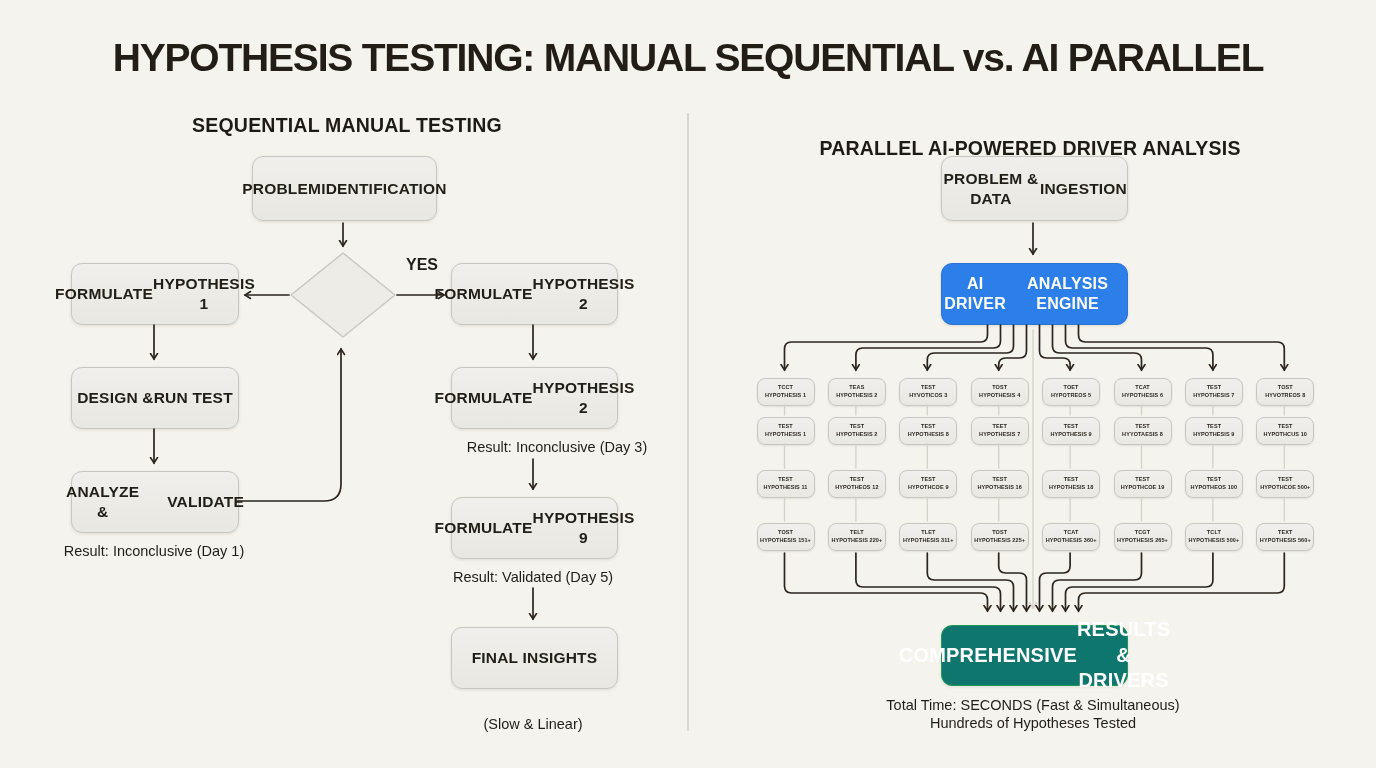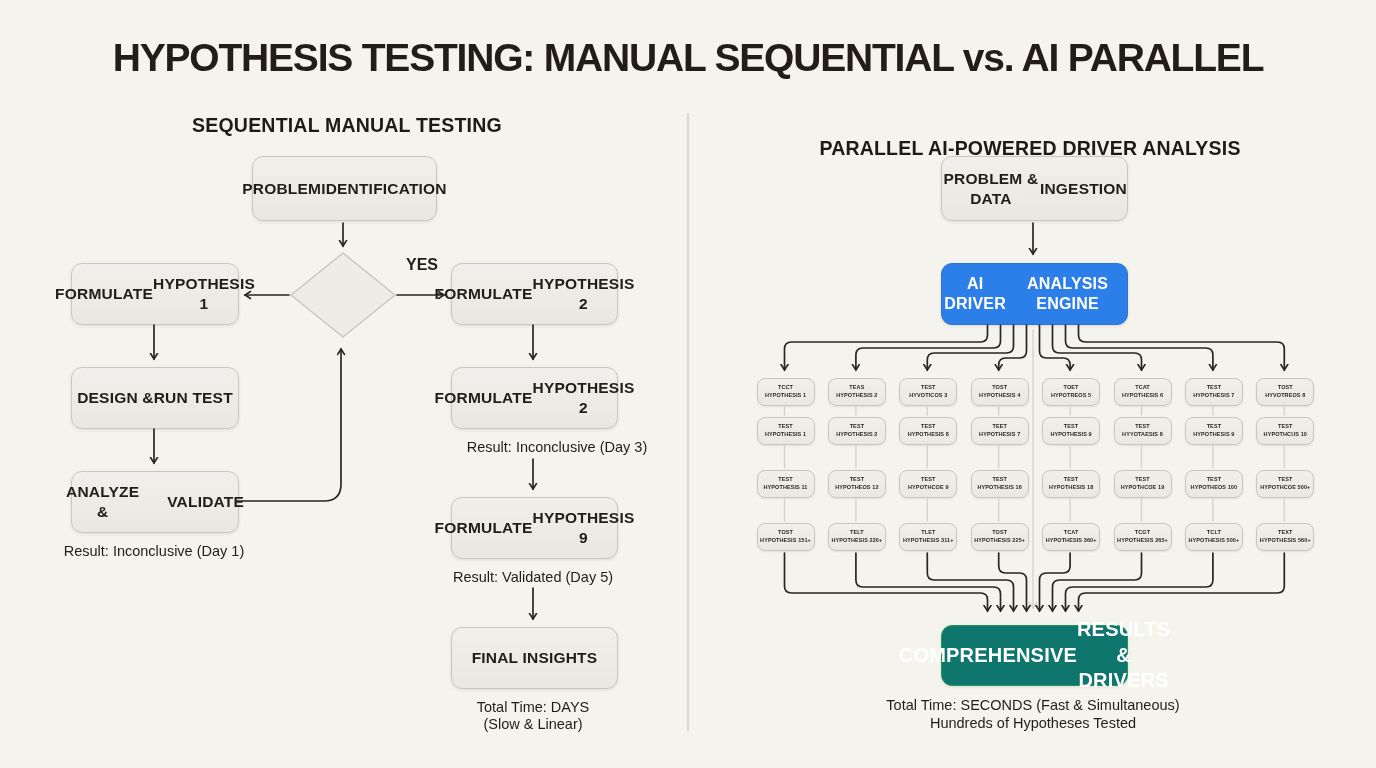--- a/index.html
+++ b/index.html
@@ -96,21 +96,20 @@
     <span>FORMULATE</span>
     <span>HYPOTHESIS 9</span>
   </div>
 
   <div class="abs caption" style="left:403px;top:568px;width:260px;text-align:center;">Result: Validated (Day 5)</div>
 
   <div class="abs node" style="left:451px;top:627px;width:165px;height:60px;">
     <span>FINAL INSIGHTS</span>
   </div>
 
-  <div class="abs caption" style="left:403px;top:698px;width:260px;">Total Time: DAYS</div>
   <div class="abs caption" style="left:403px;top:715px;width:260px;">(Slow &amp; Linear)</div>
 
   <div class="abs section-header" style="left:780px;top:114px;width:500px;margin-top:23px;">PARALLEL AI-POWERED DRIVER ANALYSIS</div>
 
   <div class="abs node" style="left:941px;top:156px;width:185px;height:63px;">
     <span>PROBLEM &amp; DATA</span>
     <span>INGESTION</span>
   </div>
 
   <div class="abs node accent-blue" style="left:941px;top:263px;width:185px;height:60px;">

